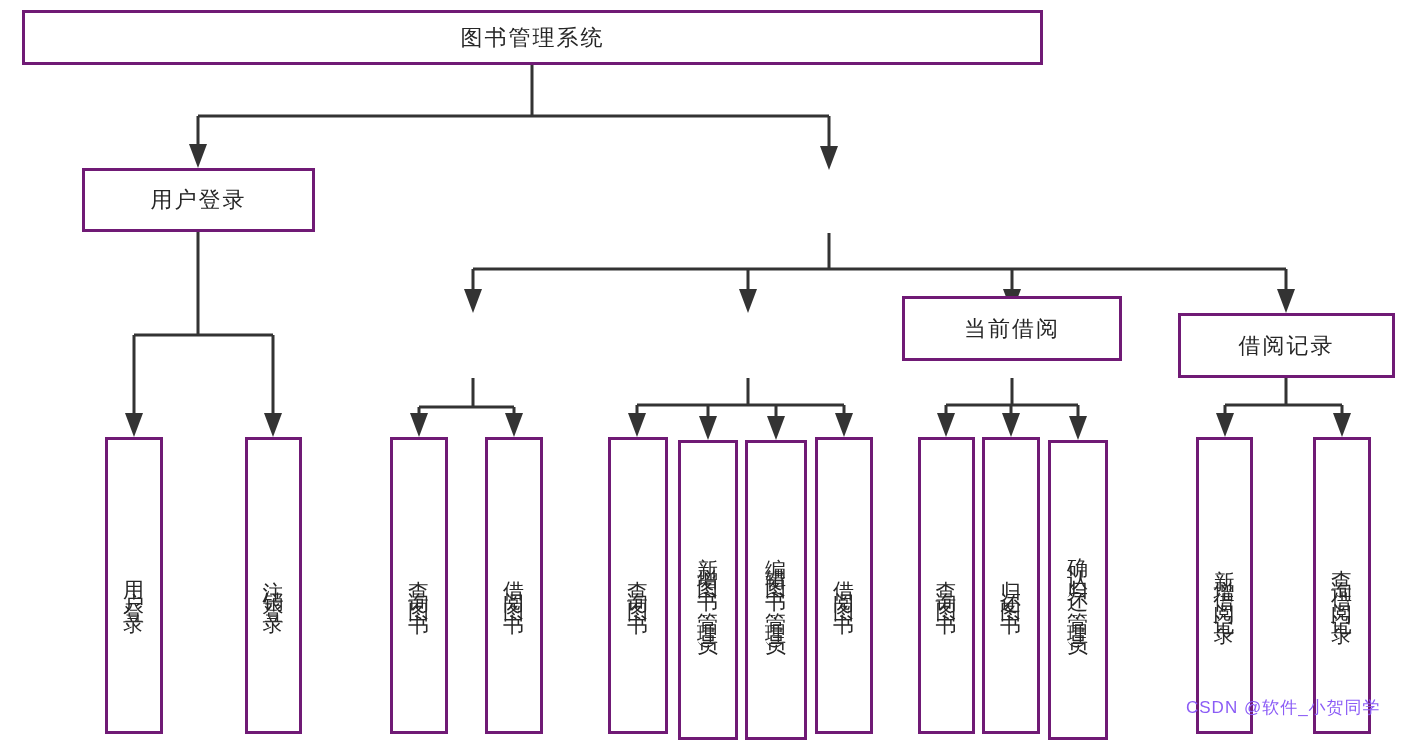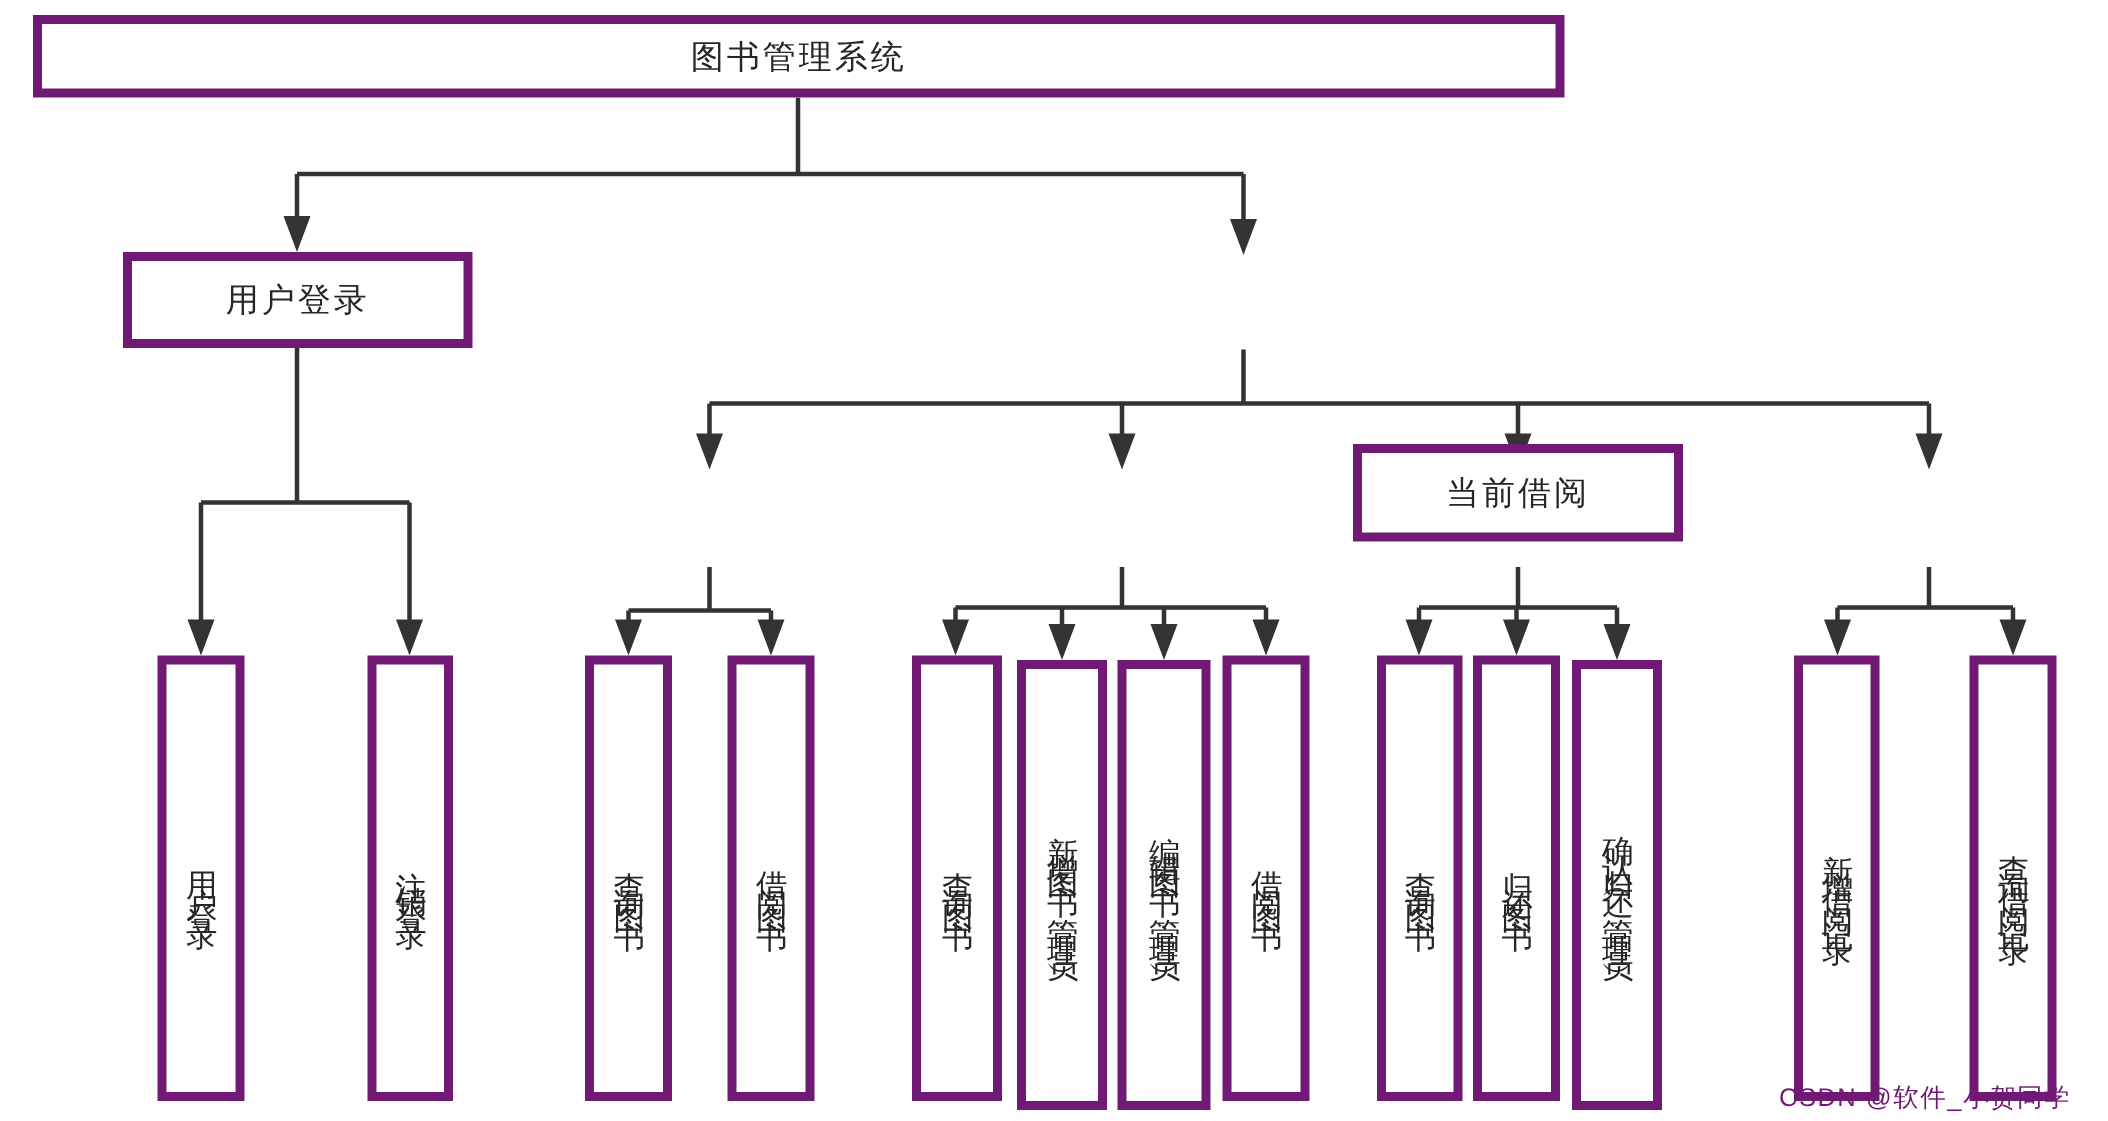--- a/index.html
+++ b/index.html
@@ -12,21 +12,21 @@
     overflow: hidden;
   }
   .connectors {
     position: absolute;
     left: 0; top: 0;
     z-index: 0;
   }
   .node {
     position: absolute;
     box-sizing: border-box;
-    border: 6px solid #701a75;
+    border: 3px solid #701a75;
     background: #ffffff;
     color: #262626;
     display: flex;
     align-items: center;
     justify-content: center;
     font-size: 22px;
     letter-spacing: 2px;
     z-index: 1;
     white-space: nowrap;
   }
@@ -34,25 +34,25 @@
     writing-mode: vertical-rl;
     text-orientation: mixed;
     font-size: 21px;
     letter-spacing: 11px;
     white-space: normal;
     line-height: 1;
   }
   .watermark {
     position: absolute;
     left: 1186px;
-    top: 720px;
+    top: 696px;
     z-index: 2;
     font-size: 17px;
     letter-spacing: 1px;
-    color: #701a75;
+    color: #8b5cf6;
     pointer-events: none;
   }
 </style>
 </head>
 <body>
 
 <div class="canvas">
 
   <svg class="connectors" width="1405" height="747" viewBox="0 0 1405 747">
     <g stroke="#333333" stroke-width="3" fill="none">
@@ -92,20 +92,21 @@
       <polygon points="1216,413 1234,413 1225,437"></polygon>
       <polygon points="1333,413 1351,413 1342,437"></polygon>
     </g>
   </svg>
 
   <div class="node" style="left:22px; top:10px; width:1021px; height:55px;">图书管理系统</div>
 
   <div class="node" style="left:82px; top:168px; width:233px; height:64px;">用户登录</div>
 
   <div class="node" style="left:902px; top:296px; width:220px; height:65px;">当前借阅</div>
+  <div class="node" style="left:1178px; top:313px; width:217px; height:65px;">借阅记录</div>
 
   <div class="node v" style="left:105px; top:437px; width:58px; height:297px;">用户登录</div>
   <div class="node v" style="left:245px; top:437px; width:57px; height:297px;">注销登录</div>
 
   <div class="node v" style="left:390px; top:437px; width:58px; height:297px;">查询图书</div>
   <div class="node v" style="left:485px; top:437px; width:58px; height:297px;">借阅图书</div>
 
   <div class="node v" style="left:608px; top:437px; width:60px; height:297px;">查询图书</div>
   <div class="node v" style="left:678px; top:440px; width:60px; height:300px;">新增图书（管理员）</div>
   <div class="node v" style="left:745px; top:440px; width:62px; height:300px;">编辑图书（管理员）</div>

